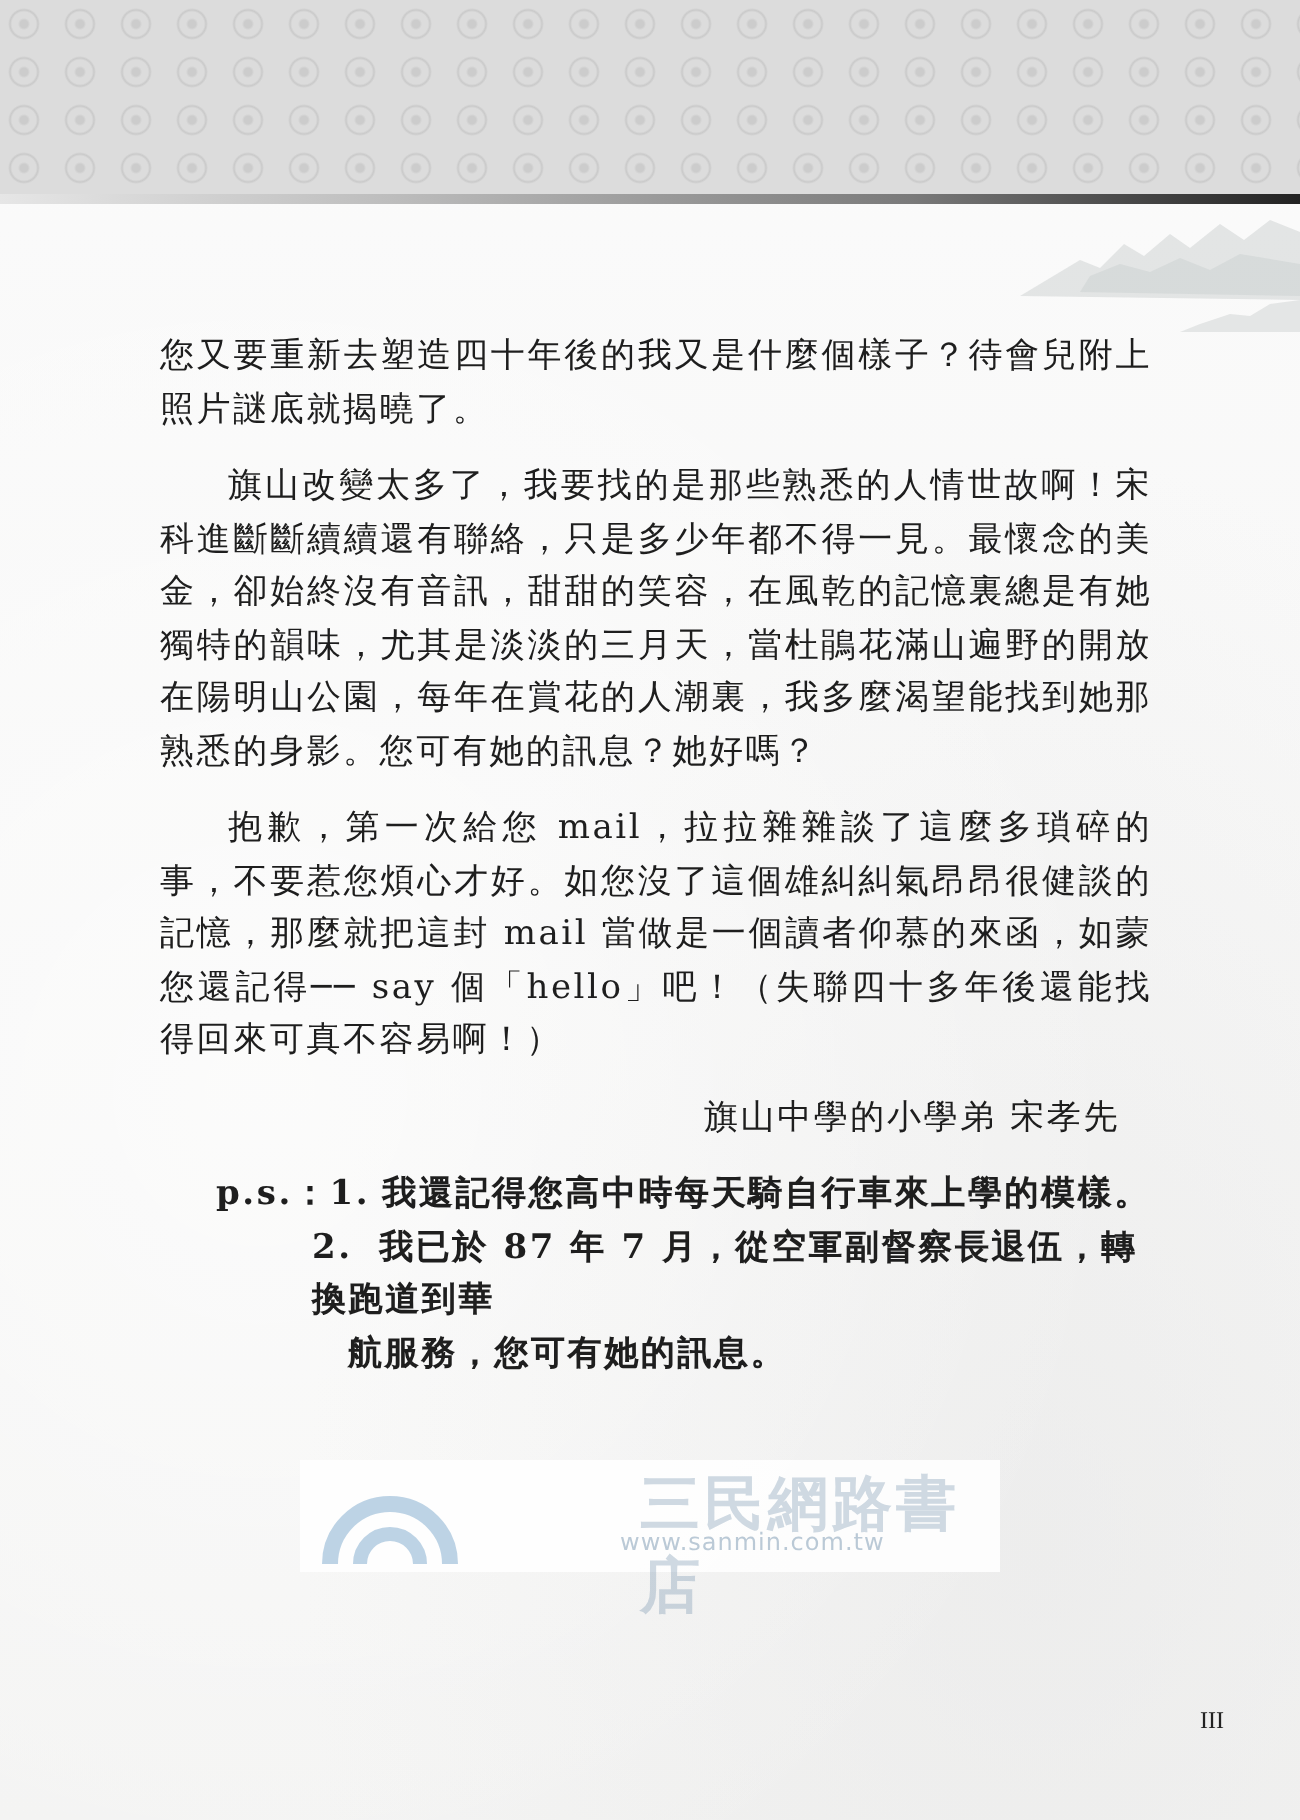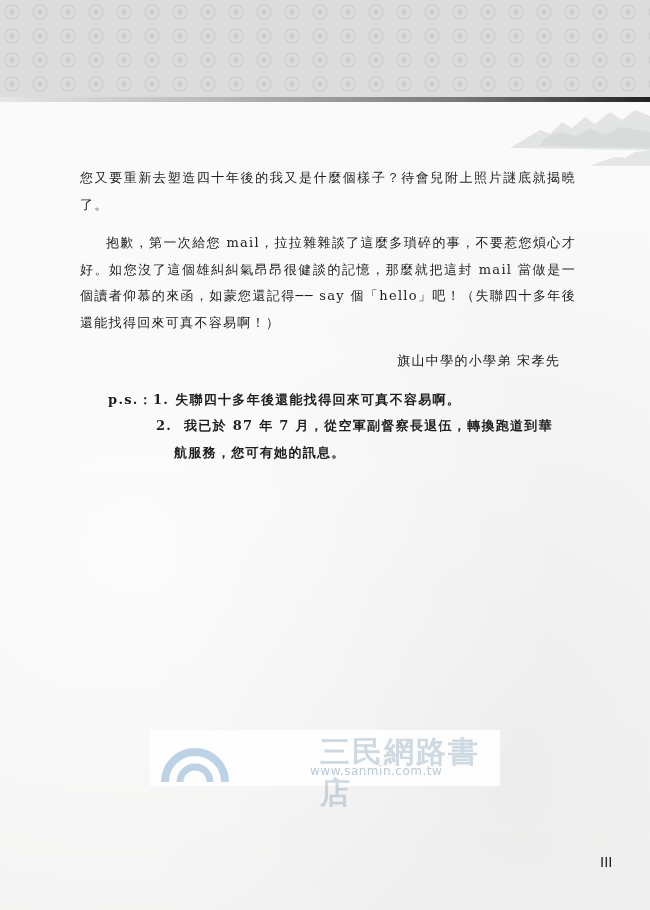--- a/index.html
+++ b/index.html
@@ -26,21 +26,21 @@
     }
     .header-rule {
       position: absolute; left: 0; top: 97px; width: 650px; height: 5px;
       background: linear-gradient(90deg, #e6e6e6 0%, #bdbdbd 30%, #7a7a7a 70%, #222 100%);
     }
     .mountains {
       position: absolute; right: 0; top: 102px; width: 200px; height: 66px;
     }
     .content {
       position: absolute; left: 80px; top: 165px; width: 496px;
-      font-size: 13px; line-height: 26.5px; letter-spacing: 1.3px;
+      font-size: 17px; line-height: 26.5px; letter-spacing: 1.3px;
     }
     .content p { margin: 0 0 12px 0; text-align: justify; }
     .content p.indent { text-indent: 2em; }
     .signature { text-align: right; margin: 0 12px 12px 0; padding-right: 4px; }
     .ps {
       position: relative; margin-left: 28px; margin-top: 6px; font-weight: bold;
     }
     .ps-row { display: flex; }
     .ps-label { white-space: nowrap; }
     .ps-item2 { margin-left: 48px; padding-left: 0; }
@@ -60,21 +60,21 @@
       font-family: "DejaVu Sans", sans-serif; font-weight: bold;
     }
     .wm-url {
       position: absolute; left: 150px; top: 36px;
       font-size: 12px; color: rgba(120,150,175,0.5);
       font-family: "DejaVu Sans", sans-serif; letter-spacing: 0.5px;
     }
     .ps-line-over { position: relative; z-index: 2; }
     .page-number {
       position: absolute; left: 600px; top: 853px;
-      font-size: 15px; font-family: Liberation Sans, sans-serif; color: #222;
+      font-size: 12px; font-family: Liberation Serif, serif; color: #222;
     }
   </style>
 </head>
 <body>
 
 <div class="page-bg"></div>
 
 <div class="header-band"></div>
 <div class="header-rule"></div>
 
@@ -89,28 +89,29 @@
   <svg class="wm-logo" viewBox="0 0 70 50">
     <path d="M5 48 A30 30 0 0 1 65 48" fill="none" stroke="rgba(110,160,200,0.45)" stroke-width="8"></path>
     <path d="M20 48 A15 15 0 0 1 50 48" fill="none" stroke="rgba(110,160,200,0.45)" stroke-width="7"></path>
   </svg>
   <span class="wm-title">三民網路書店</span>
   <span class="wm-url">www.sanmin.com.tw</span>
 </div>
 
 <div class="content">
   <p>您又要重新去塑造四十年後的我又是什麼個樣子？待會兒附上照片謎底就揭曉了。</p>
+  <p class="indent">旗山改變太多了，我要找的是那些熟悉的人情世故啊！宋科進斷斷續續還有聯絡，只是多少年都不得一見。最懷念的美金，卻始終沒有音訊，甜甜的笑容，在風乾的記憶裏總是有她獨特的韻味，尤其是淡淡的三月天，當杜鵑花滿山遍野的開放在陽明山公園，每年在賞花的人潮裏，我多麼渴望能找到她那熟悉的身影。您可有她的訊息？她好嗎？</p>
   <p class="indent">抱歉，第一次給您 mail，拉拉雜雜談了這麼多瑣碎的事，不要惹您煩心才好。如您沒了這個雄糾糾氣昂昂很健談的記憶，那麼就把這封 mail 當做是一個讀者仰慕的來函，如蒙您還記得── say 個「hello」吧！（失聯四十多年後還能找得回來可真不容易啊！）</p>
   <div class="signature">旗山中學的小學弟 宋孝先</div>
 
   <div class="ps ps-line-over">
     <div class="ps-row">
       <span class="ps-label">p.s.：</span>
       <span>1.</span>
-      <span style="margin-left:6px">失聯四十多年後還能找得回來可真不容易啊。</span>
+      <span style="margin-left:6px">我還記得您高中時每天騎自行車來上學的模樣。</span>
     </div>
     <div class="ps-item2">
       <span>2.</span>
       <span style="margin-left:6px">我已於 87 年 7 月，從空軍副督察長退伍，轉換跑道到華</span>
       <span class="cont">航服務，您可有她的訊息。</span>
     </div>
   </div>
 </div>
 
 <div class="page-number">III</div>

